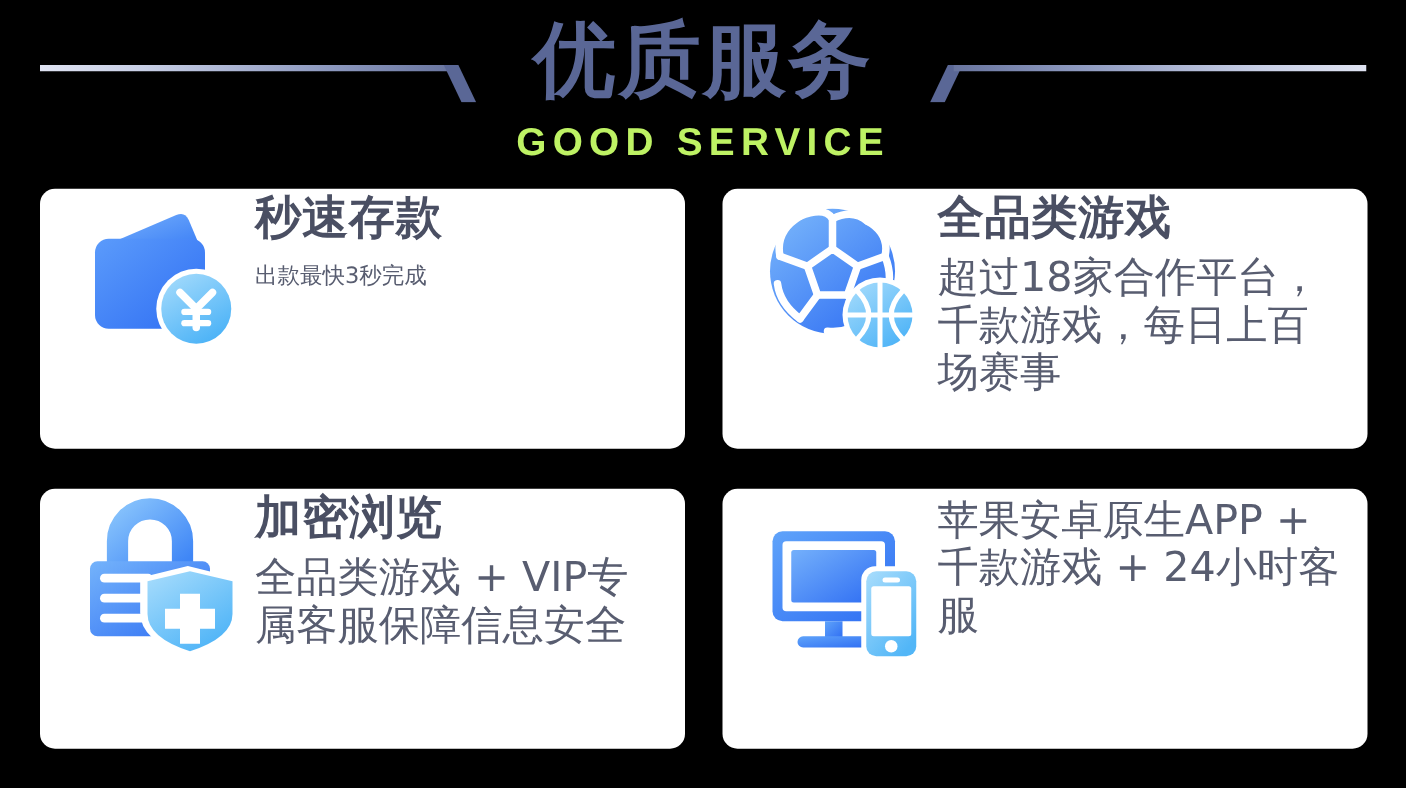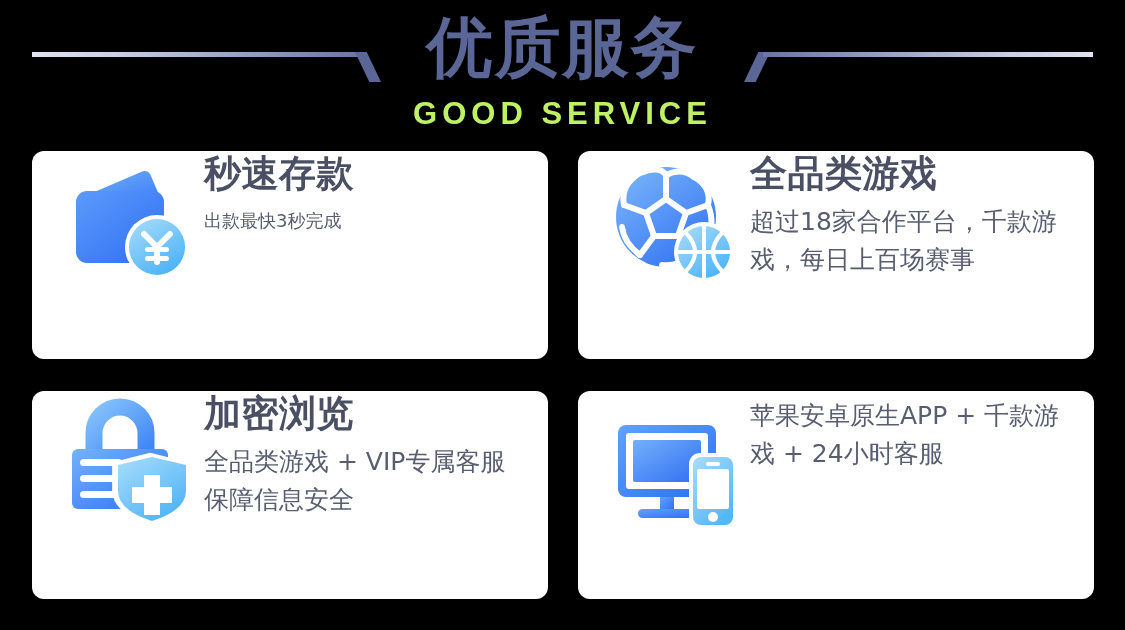--- a/index.html
+++ b/index.html
@@ -142,21 +142,21 @@
     margin-top: 6px;
     font-size: 18px;
     line-height: 36px;
     font-weight: 400;
     color: #585d70;
     letter-spacing: 0px;
     font-family: "DejaVu Sans", "Liberation Sans", sans-serif;
   }
 
   .card-desc.two-line {
-    font-size: 25px;
+    font-size: 33px;
     line-height: 38px;
   }
 
   svg { display: block; }
 </style>
 </head>
 <body>
 
 <div class="page">
 

